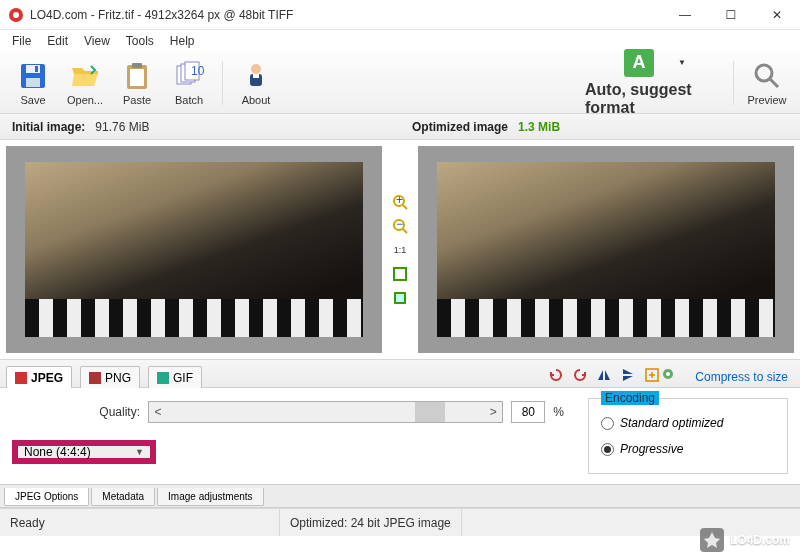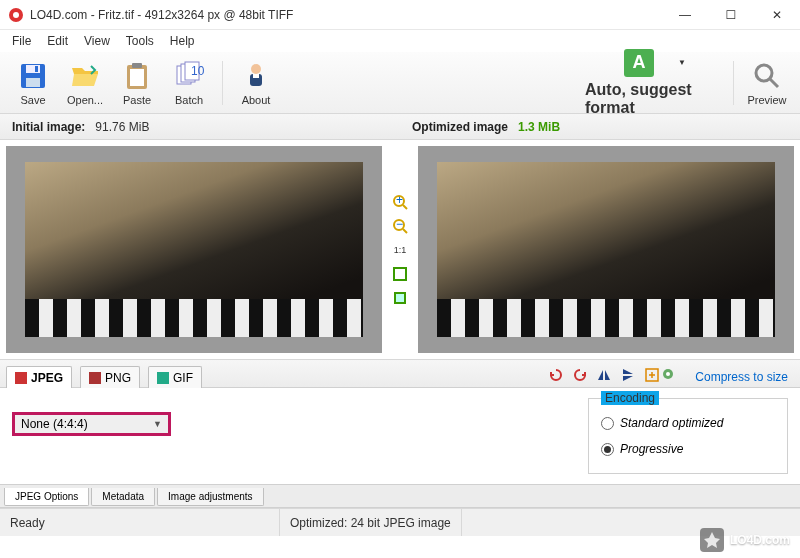--- a/index.html
+++ b/index.html
@@ -50,21 +50,21 @@
 .options { height: 96px; background: #fff; padding: 10px 12px; display:flex; gap:24px; }
 .opt-left { flex:1; }
 .opt-row { display:flex; align-items:center; height:28px; gap:8px; }
 .opt-label { width: 128px; text-align: right; color:#333; }
 .slider-track { flex:1; height:22px; border:1px solid #adadad; background:#efefef; position:relative; display:flex; align-items:center; }
 .slider-track .arrow { width:18px; text-align:center; color:#555; }
 .slider-track .track { flex:1; height:100%; position:relative; }
 .slider-track .thumb { position:absolute; top:0; bottom:0; width:30px; background:#cdcdcd; left:78%; }
 .qual-val { width:34px; height:22px; border:1px solid #adadad; text-align:center; line-height:20px; }
 .pct { color:#333; }
-.select { width:159px; height:24px; border:3px solid #be185d; background:#efefef; display:flex; align-items:center; justify-content:space-between; padding:0 6px; }
+.select { width:144px; height:24px; border:6px solid #be185d; background:#efefef; display:flex; align-items:center; justify-content:space-between; padding:0 6px; }
 .select .dd { font-size:9px; color:#555; }
 .fieldset { border:1px solid #d0d0d0; padding:6px 12px 8px; min-width:200px; }
 .fieldset .legend { position:relative; top:-14px; background:#0ea5e9; padding:0 4px; color:#333; display:inline-block; }
 .radio-row { display:flex; align-items:center; gap:6px; height:20px; margin-top:-6px;font-style:italic; }
 .radio { width:13px; height:13px; border:1px solid #666; border-radius:50%; display:flex; align-items:center; justify-content:center; }
 .radio.sel::after { content:""; width:7px; height:7px; background:#333; border-radius:50%; }
 
 .bottom-tabs { height: 24px; background:#ececec; border-top:1px solid #d0d0d0; border-bottom:1px solid #d0d0d0; display:flex; align-items:flex-end; padding:0 4px; }
 .btab { padding:3px 10px; border:1px solid #c0c0c0; background:#f4f4f4; margin-right:2px; border-radius:0 0 2px 2px; border-top:none; font-size:10px; position:relative; top:-1px; }
 .btab.active { background:#fff; }
@@ -285,20 +285,32 @@
     <span><svg width="14" height="14">
           <circle cx="7" cy="7" r="5" fill="#6a6"></circle>
           <circle cx="7" cy="7" r="2" fill="#fff"></circle>
         </svg></span>
     <span>Compress to size</span>
   </div>
 </div>
 
 <div class="options">
   <div class="opt-left">
+    <div class="opt-row">
+      <div class="opt-label">Quality:</div>
+      <div class="slider-track">
+        <div class="arrow">&lt;</div>
+        <div class="track">
+            <div class="thumb"></div>
+          </div>
+        <div class="arrow">&gt;</div>
+      </div>
+      <div class="qual-val">80</div>
+      <div class="pct">%</div>
+    </div>
     <div class="opt-row" style="margin-top:12px">
       <div class="select">
         <span>None (4:4:4)</span>
         <span class="dd">▼</span>
       </div>
     </div>
   </div>
   <div class="fieldset">
     <span class="legend">Encoding</span>
     <div class="radio-row">

